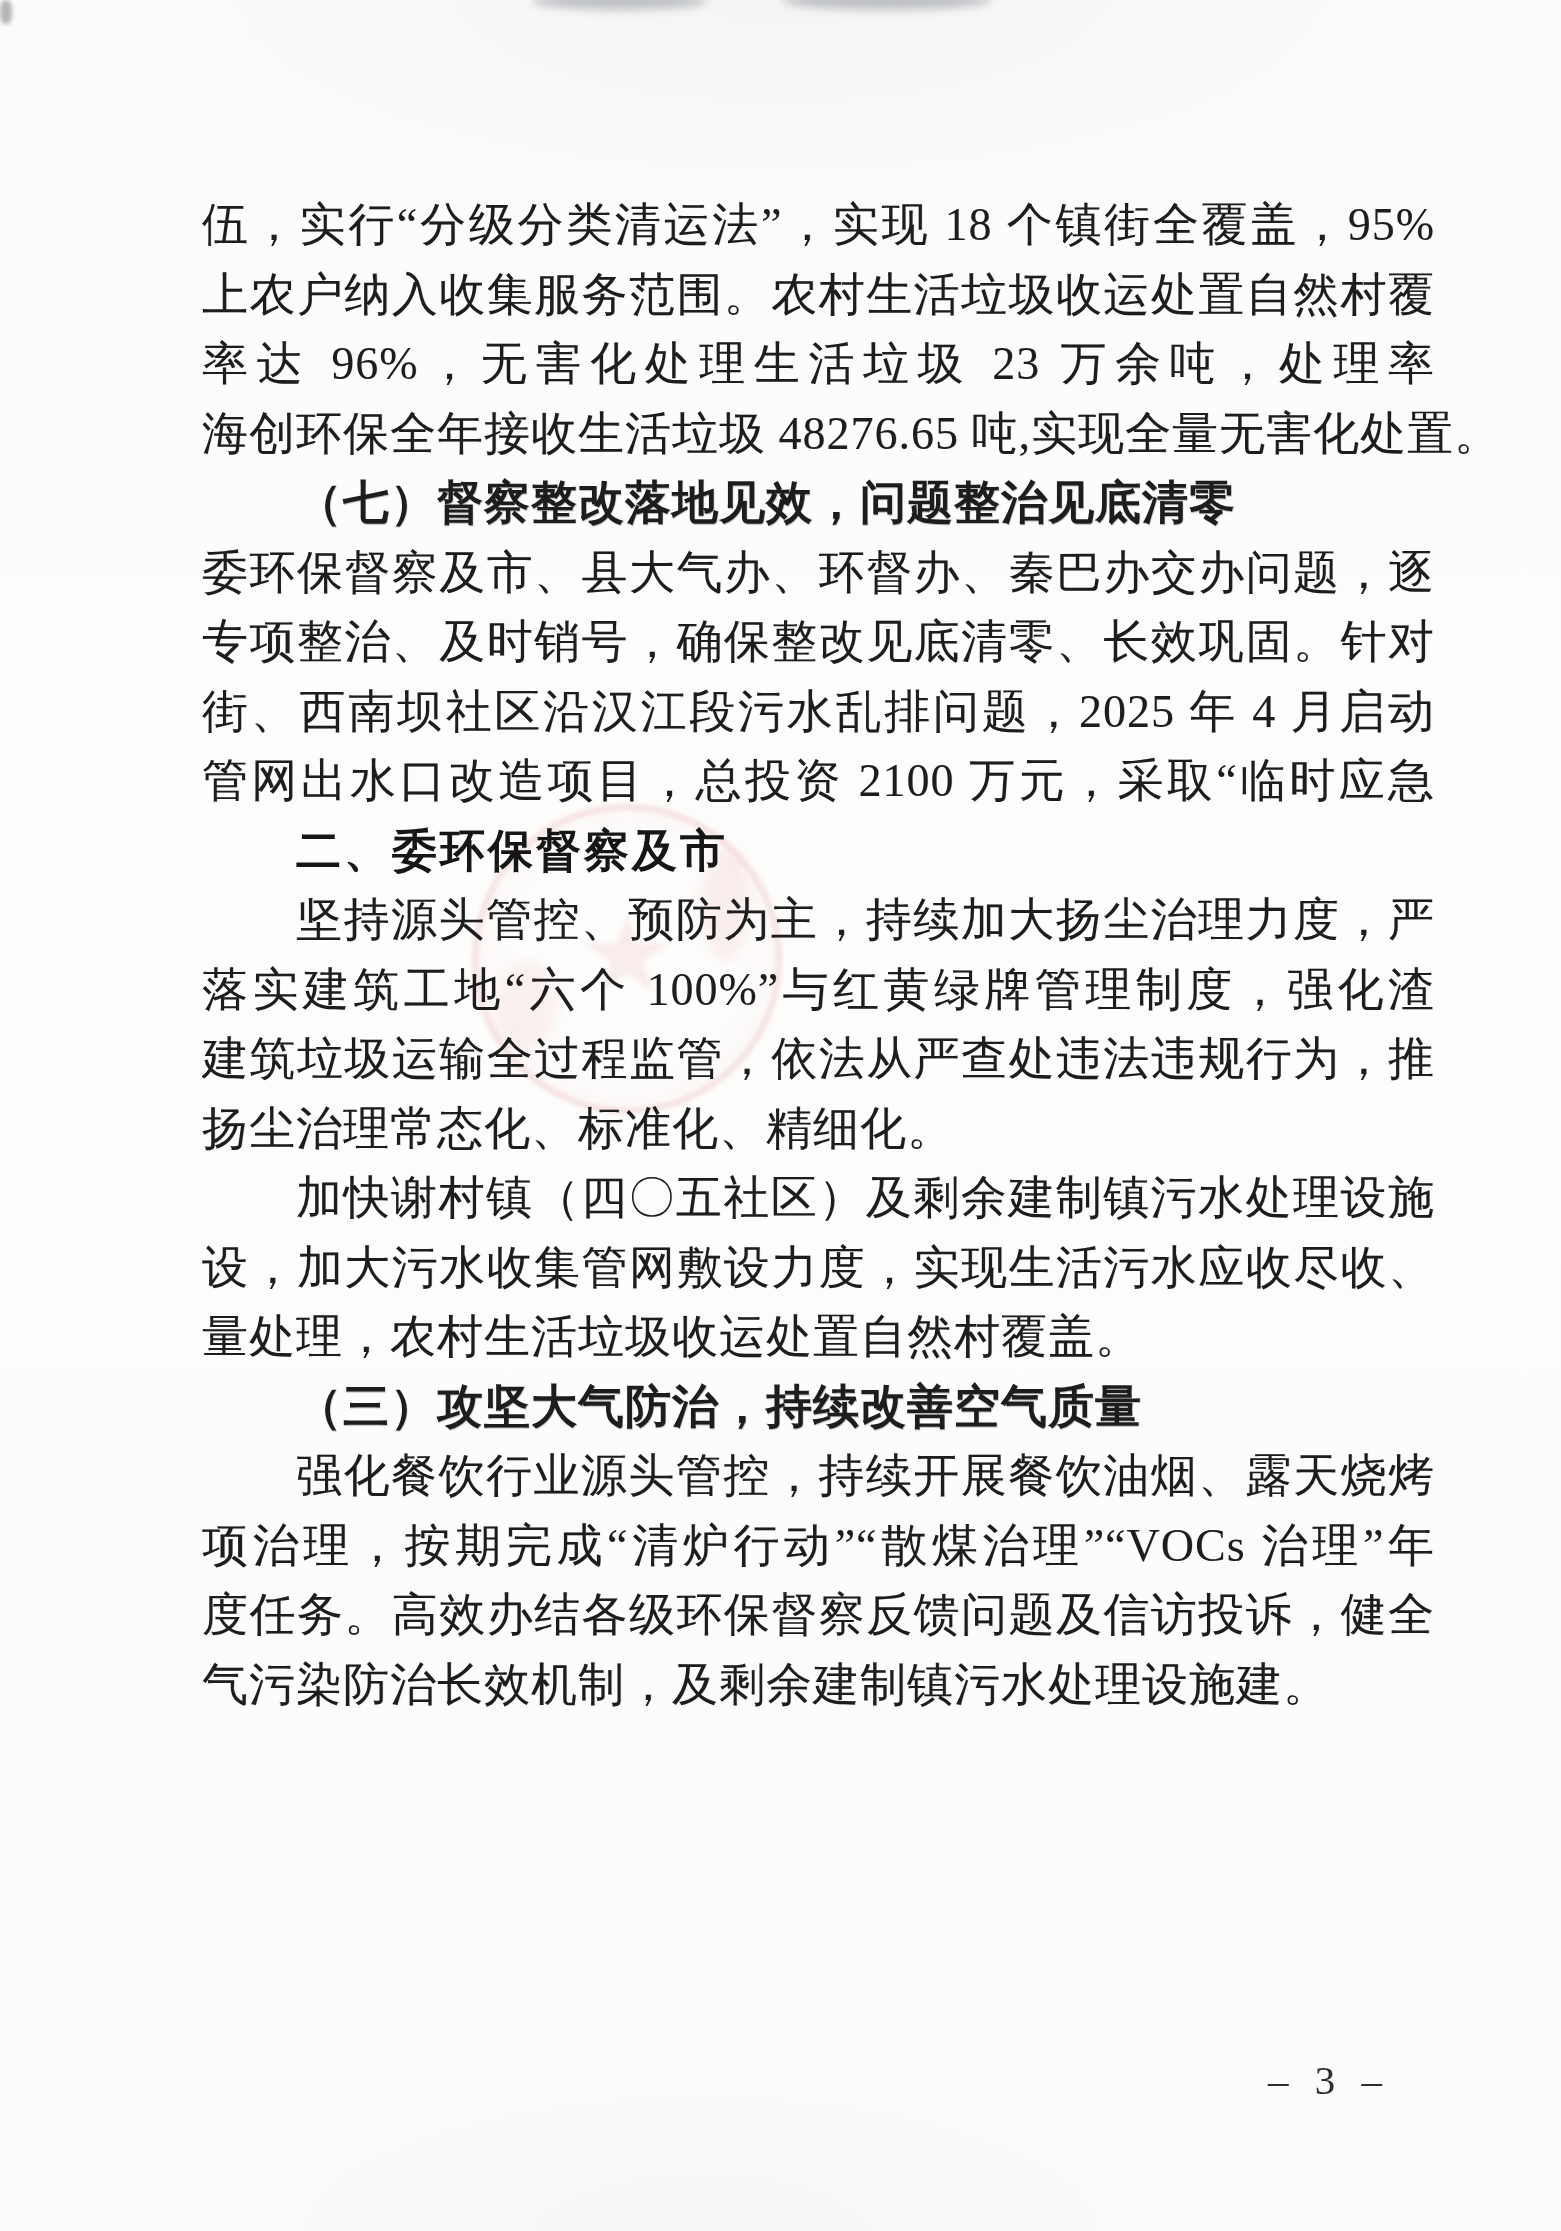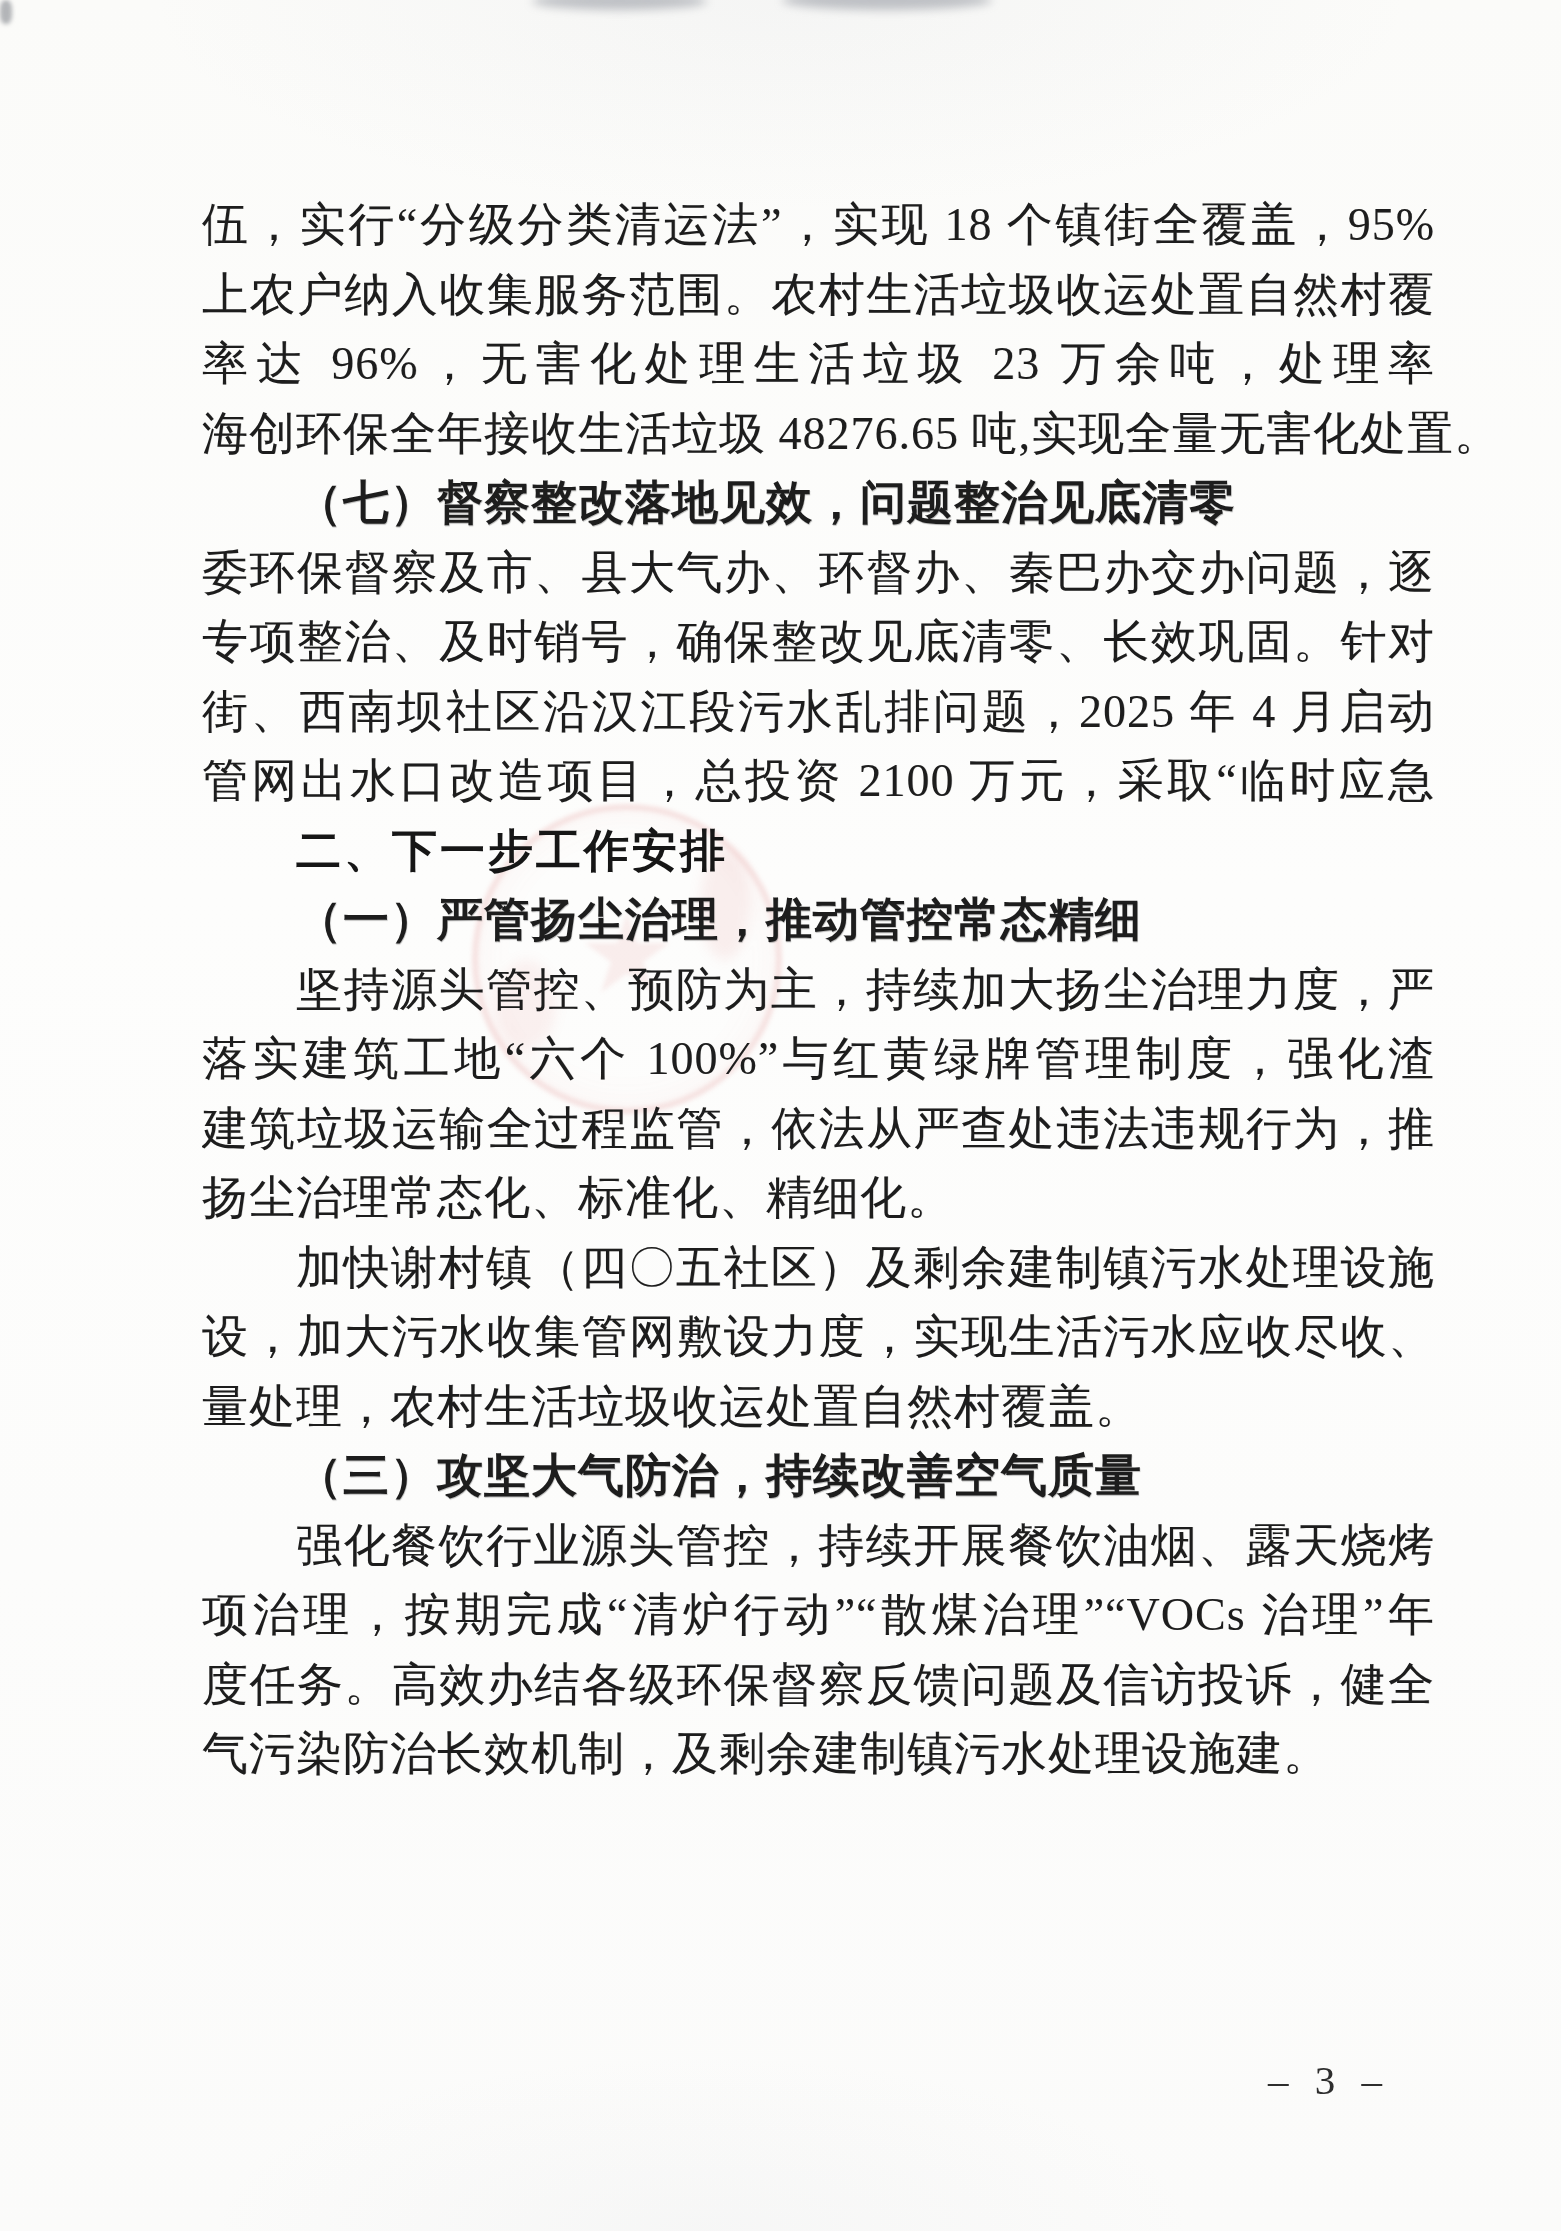--- a/index.html
+++ b/index.html
@@ -120,22 +120,21 @@
 <div id="doc">
     <div class="line body justify">伍，实行“分级分类清运法”，实现 18 个镇街全覆盖，95%以</div>
     <div class="line body justify">上农户纳入收集服务范围。农村生活垃圾收运处置自然村覆盖</div>
     <div class="line body justify">率达 96%，无害化处理生活垃圾 23 万余吨，处理率 100%；洋县</div>
     <div class="line body">海创环保全年接收生活垃圾 48276.65 吨,实现全量无害化处置。</div>
     <div class="line subhead indent">（七）督察整改落地见效，问题整治见底清零</div>
     <div class="line body justify">委环保督察及市、县大气办、环督办、秦巴办交办问题，逐项</div>
     <div class="line body justify">专项整治、及时销号，确保整改见底清零、长效巩固。针对南</div>
     <div class="line body justify">街、西南坝社区沿汉江段污水乱排问题，2025 年 4 月启动雨污</div>
     <div class="line body justify">管网出水口改造项目，总投资 2100 万元，采取“临时应急+永</div>
-    <div class="line section indent">二、下一步工作安排</div>
-    <div class="line subhead indent">（一）严管扬尘治理，推动管控常态精细</div>
+    <div class="line section indent">二、委环保督察及市</div>
     <div class="line body indent justify">坚持源头管控、预防为主，持续加大扬尘治理力度，严格</div>
     <div class="line body justify">落实建筑工地“六个 100%”与红黄绿牌管理制度，强化渣土、</div>
     <div class="line body justify">建筑垃圾运输全过程监管，依法从严查处违法违规行为，推动</div>
     <div class="line body">扬尘治理常态化、标准化、精细化。</div>
     <div class="line body indent justify">加快谢村镇（四〇五社区）及剩余建制镇污水处理设施建</div>
     <div class="line body justify">设，加大污水收集管网敷设力度，实现生活污水应收尽收、全</div>
     <div class="line body">量处理，农村生活垃圾收运处置自然村覆盖。</div>
     <div class="line subhead indent">（三）攻坚大气防治，持续改善空气质量</div>
     <div class="line body indent justify">强化餐饮行业源头管控，持续开展餐饮油烟、露天烧烤专</div>
     <div class="line body justify">项治理，按期完成“清炉行动”“散煤治理”“VOCs 治理”年</div>

